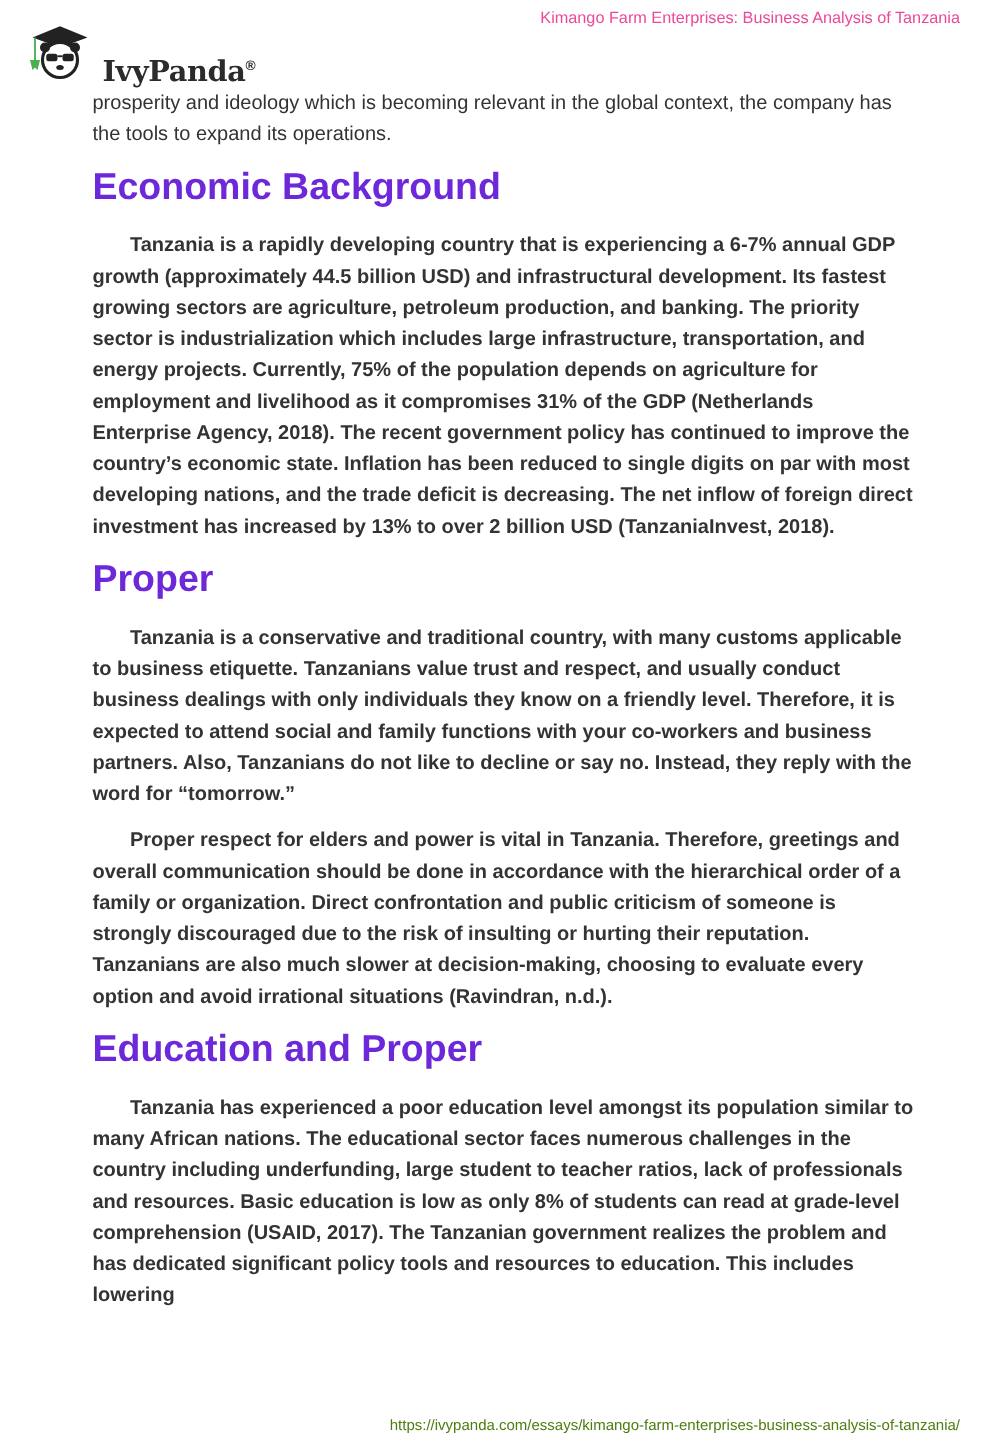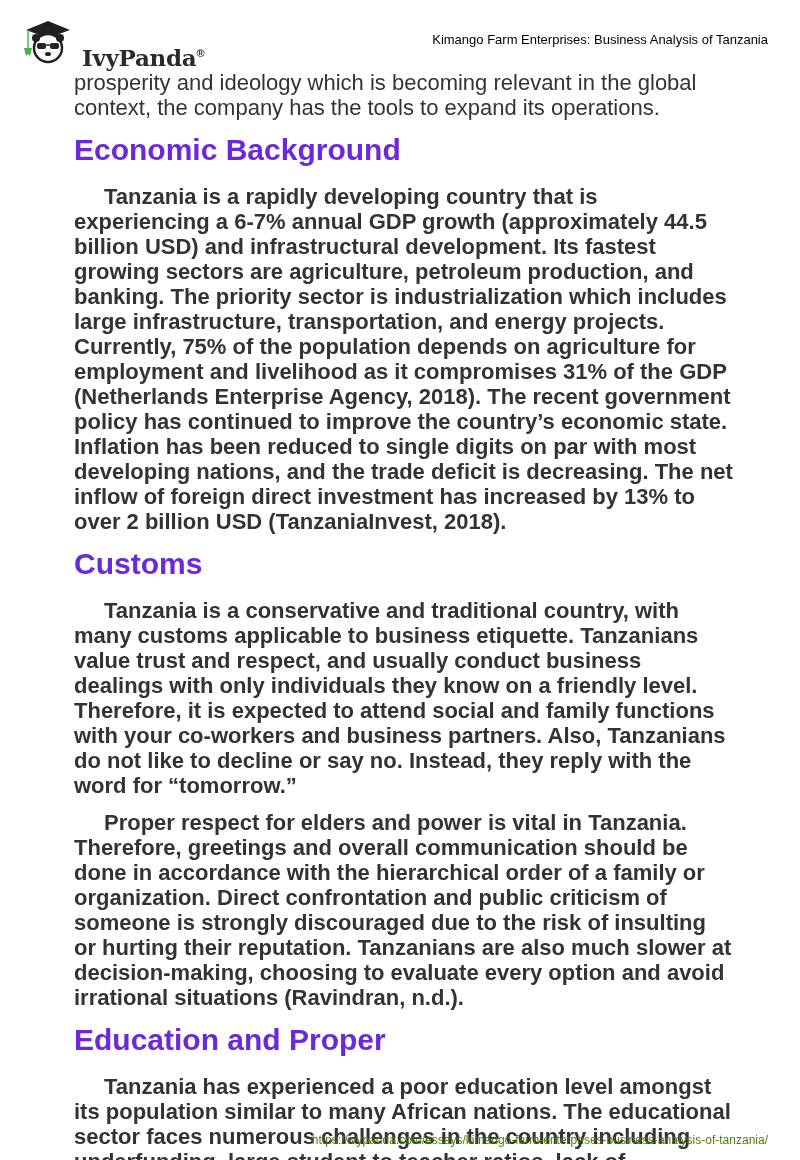--- a/index.html
+++ b/index.html
@@ -4,23 +4,23 @@
   <style>
     html, body { margin: 0; padding: 0; background: #ffffff; }
     body { width: 800px; height: 1160px; position: relative; overflow: hidden;
            font-family: "Liberation Sans", sans-serif; color: #222222; }
     .header { position: absolute; top: 0; left: 0; width: 800px; height: 60px; }
     .logo { position: absolute; left: 16px; top: 8px; display: flex; align-items: center; }
     .logo-mark { width: 60px; height: 48px; }
     .logo-text { font-family: "DejaVu Serif", serif; font-weight: bold; font-size: 23px;
                  color: #2b2b2b; margin-left: 6px; letter-spacing: -0.3px; margin-top: 36px; }
     .logo-reg { font-size: 11px; vertical-align: super; font-family: "Liberation Sans", sans-serif; }
-    .doc-title { position: absolute; right: 32px; top: 32px; font-size: 13px; color: #000000; }
+    .doc-title { position: absolute; right: 32px; top: 6px; font-size: 13px; color: #ec4899; }
     .content { position: absolute; left: 74px; top: 70px; width: 660px; }
-    p { margin: 0 0 12px 0; font-size: 22px; line-height: 25px; color: #333333; }
+    p { margin: 0 0 12px 0; font-size: 16px; line-height: 25px; color: #333333; }
     p.indent { text-indent: 30px; font-weight: bold; }
     h2 { margin: 10px 0 16px 0; font-size: 30px; font-weight: bold; color: #6d28d9; line-height: 36px; }
     .footer-url { position: absolute; right: 32px; top: 1133px; font-size: 12px; color: #4d7c0f; }
   </style>
 </head>
 <body>
 
 <div class="header">
   <div class="logo">
     <svg class="logo-mark" viewBox="0 0 60 48">
@@ -42,21 +42,21 @@
   </div>
   <div class="doc-title">Kimango Farm Enterprises: Business Analysis of Tanzania</div>
 </div>
 
 <div class="content">
   <p>prosperity and ideology which is becoming relevant in the global context, the company has the tools to expand its operations.</p>
 
   <h2>Economic Background</h2>
   <p class="indent">Tanzania is a rapidly developing country that is experiencing a 6-7% annual GDP growth (approximately 44.5 billion USD) and infrastructural development. Its fastest growing sectors are agriculture, petroleum production, and banking. The priority sector is industrialization which includes large infrastructure, transportation, and energy projects. Currently, 75% of the population depends on agriculture for employment and livelihood as it compromises 31% of the GDP (Netherlands Enterprise Agency, 2018). The recent government policy has continued to improve the country’s economic state. Inflation has been reduced to single digits on par with most developing nations, and the trade deficit is decreasing. The net inflow of foreign direct investment has increased by 13% to over 2 billion USD (TanzaniaInvest, 2018).</p>
 
-  <h2>Customs</h2>
+  <h2>Proper</h2>
   <p class="indent">Tanzania is a conservative and traditional country, with many customs applicable to business etiquette. Tanzanians value trust and respect, and usually conduct business dealings with only individuals they know on a friendly level. Therefore, it is expected to attend social and family functions with your co-workers and business partners. Also, Tanzanians do not like to decline or say no. Instead, they reply with the word for “tomorrow.”</p>
   <p class="indent">Proper respect for elders and power is vital in Tanzania. Therefore, greetings and overall communication should be done in accordance with the hierarchical order of a family or organization. Direct confrontation and public criticism of someone is strongly discouraged due to the risk of insulting or hurting their reputation. Tanzanians are also much slower at decision-making, choosing to evaluate every option and avoid irrational situations (Ravindran, n.d.).</p>
 
   <h2>Education and Proper</h2>
   <p class="indent">Tanzania has experienced a poor education level amongst its population similar to many African nations. The educational sector faces numerous challenges in the country including underfunding, large student to teacher ratios, lack of professionals and resources. Basic education is low as only 8% of students can read at grade-level comprehension (USAID, 2017). The Tanzanian government realizes the problem and has dedicated significant policy tools and resources to education. This includes lowering</p>
 </div>
 
 <div class="footer-url">https://ivypanda.com/essays/kimango-farm-enterprises-business-analysis-of-tanzania/</div>
 
 </body></html>

